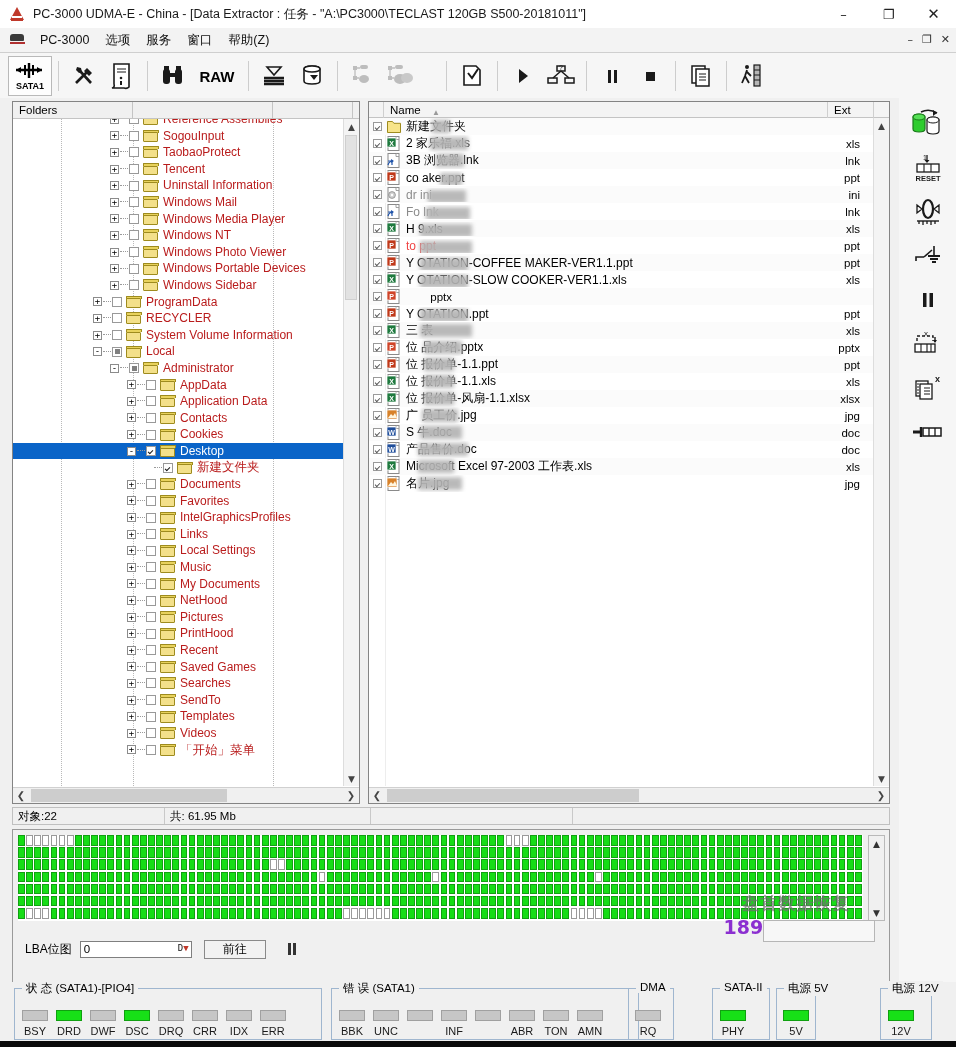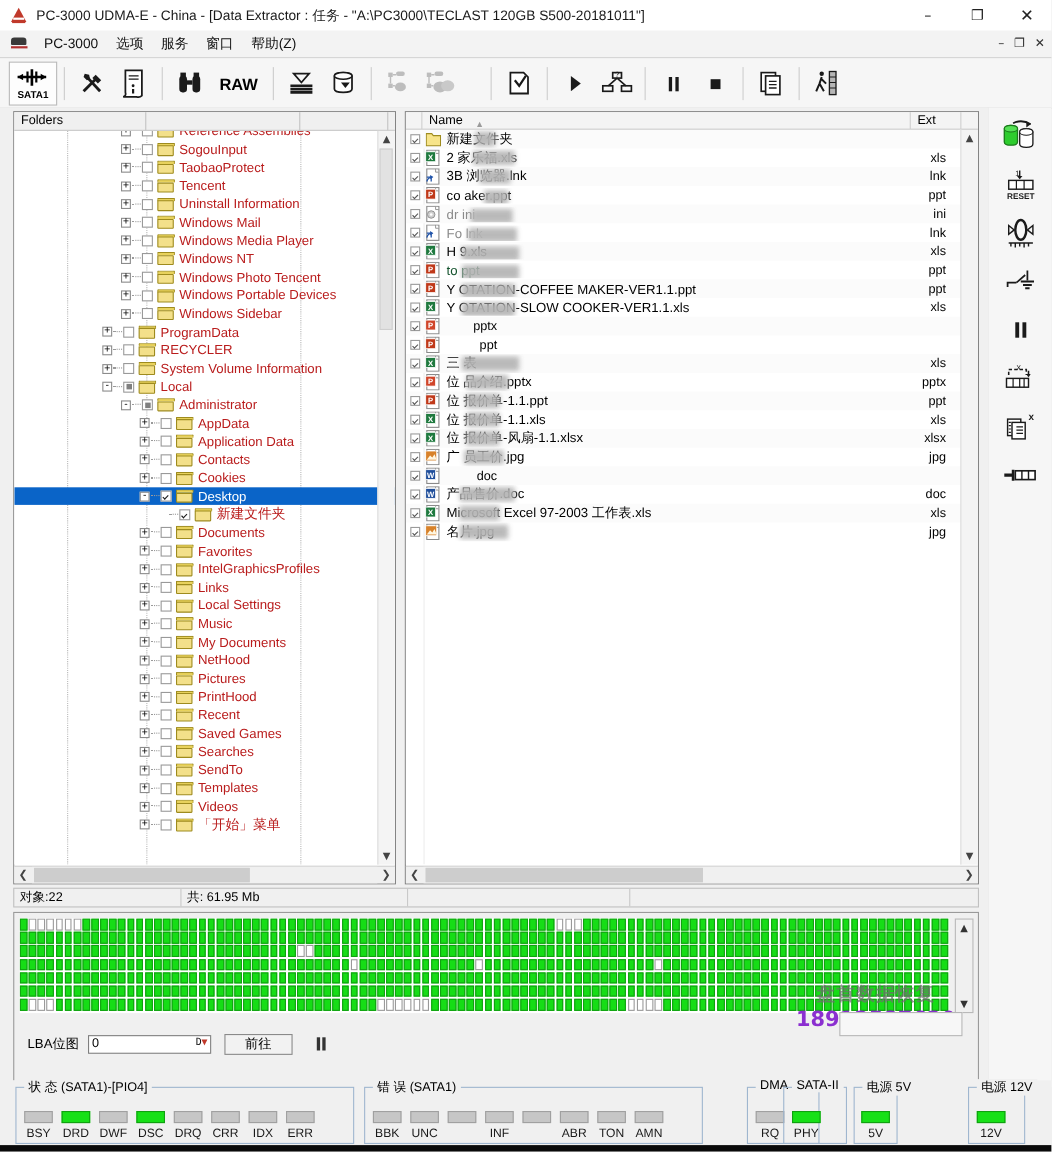--- a/index.html
+++ b/index.html
@@ -506,21 +506,21 @@
             </div>
             <div class="row">
               <div style="width: 97px; flex: 0 0 auto;"></div>
               <div class="exp">+</div>
               <div class="dots"></div>
               <div class="cb"></div>
               <div class="fold">
                 <div class="tab"></div>
                 <div class="body"></div>
               </div>
-              <div class="lbl">Windows Photo Tencent</div>
+              <div class="lbl">Windows Photo Viewer</div>
             </div>
             <div class="row">
               <div style="width: 97px; flex: 0 0 auto;"></div>
               <div class="exp">+</div>
               <div class="dots"></div>
               <div class="cb"></div>
               <div class="fold">
                 <div class="tab"></div>
                 <div class="body"></div>
               </div>
@@ -967,21 +967,21 @@
             <div class="frow">
               <div class="cb2"></div>
               <div class="ficon">
                 <svg width="14" height="15" viewBox="0 0 14 15">
                   <rect x="1" y="0.5" width="11" height="14" fill="#fff" stroke="#8a8a8a" stroke-width="1"></rect>
                   <path d="M9 0.5 v3 h3" fill="#fff" stroke="#8a8a8a" stroke-width="0.8"></path>
                   <rect x="0" y="2" width="9" height="9" fill="#c0391a" stroke="#fff" stroke-width="0.7"></rect>
                   <text x="4.5" y="9.5" font-size="7" font-family="Liberation Sans" font-weight="bold" text-anchor="middle" fill="#fff">P</text>
                 </svg>
               </div>
-              <div class="fname" style="color: #14532d;">to        ppt<div class="blur" style="left: 14px; width: 52px; top: 2px; height: 13px;"></div></div>
+              <div class="fname" style="color: #ef4444;">to        ppt<div class="blur" style="left: 14px; width: 52px; top: 2px; height: 13px;"></div></div>
               <div class="fext">ppt</div>
             </div>
             <div class="frow">
               <div class="cb2"></div>
               <div class="ficon">
                 <svg width="14" height="15" viewBox="0 0 14 15">
                   <rect x="1" y="0.5" width="11" height="14" fill="#fff" stroke="#8a8a8a" stroke-width="1"></rect>
                   <path d="M9 0.5 v3 h3" fill="#fff" stroke="#8a8a8a" stroke-width="0.8"></path>
                   <rect x="0" y="2" width="9" height="9" fill="#c0391a" stroke="#fff" stroke-width="0.7"></rect>
                   <text x="4.5" y="9.5" font-size="7" font-family="Liberation Sans" font-weight="bold" text-anchor="middle" fill="#fff">P</text>
@@ -1018,20 +1018,21 @@
             <div class="frow">
               <div class="cb2"></div>
               <div class="ficon">
                 <svg width="14" height="15" viewBox="0 0 14 15">
                   <rect x="1" y="0.5" width="11" height="14" fill="#fff" stroke="#8a8a8a" stroke-width="1"></rect>
                   <path d="M9 0.5 v3 h3" fill="#fff" stroke="#8a8a8a" stroke-width="0.8"></path>
                   <rect x="0" y="2" width="9" height="9" fill="#c0391a" stroke="#fff" stroke-width="0.7"></rect>
                   <text x="4.5" y="9.5" font-size="7" font-family="Liberation Sans" font-weight="bold" text-anchor="middle" fill="#fff">P</text>
                 </svg>
               </div>
+              <div class="fname">Y      OTATION.ppt<div class="blur" style="left: 14px; width: 48px; top: 2px; height: 13px;"></div></div>
               <div class="fext">ppt</div>
             </div>
             <div class="frow">
               <div class="cb2"></div>
               <div class="ficon">
                 <svg width="14" height="15" viewBox="0 0 14 15">
                   <rect x="1" y="0.5" width="11" height="14" fill="#fff" stroke="#8a8a8a" stroke-width="1"></rect>
                   <path d="M9 0.5 v3 h3" fill="#fff" stroke="#8a8a8a" stroke-width="0.8"></path>
                   <rect x="0" y="2" width="9" height="9" fill="#1f7a3f" stroke="#fff" stroke-width="0.7"></rect>
                   <text x="4.5" y="9.5" font-size="7" font-family="Liberation Sans" font-weight="bold" text-anchor="middle" fill="#fff">X</text>
@@ -1108,20 +1109,21 @@
             <div class="frow">
               <div class="cb2"></div>
               <div class="ficon">
                 <svg width="14" height="15" viewBox="0 0 14 15">
                   <rect x="1" y="0.5" width="11" height="14" fill="#fff" stroke="#8a8a8a" stroke-width="1"></rect>
                   <path d="M9 0.5 v3 h3" fill="#fff" stroke="#8a8a8a" stroke-width="0.8"></path>
                   <rect x="0" y="2" width="9" height="9" fill="#1f4e9b" stroke="#fff" stroke-width="0.7"></rect>
                   <text x="4.5" y="9.5" font-size="7" font-family="Liberation Sans" font-weight="bold" text-anchor="middle" fill="#fff">W</text>
                 </svg>
               </div>
+              <div class="fname">S    牛.doc<div class="blur" style="left: 14px; width: 42px; top: 2px; height: 13px;"></div></div>
               <div class="fext">doc</div>
             </div>
             <div class="frow">
               <div class="cb2"></div>
               <div class="ficon">
                 <svg width="14" height="15" viewBox="0 0 14 15">
                   <rect x="1" y="0.5" width="11" height="14" fill="#fff" stroke="#8a8a8a" stroke-width="1"></rect>
                   <path d="M9 0.5 v3 h3" fill="#fff" stroke="#8a8a8a" stroke-width="0.8"></path>
                   <rect x="0" y="2" width="9" height="9" fill="#1f4e9b" stroke="#fff" stroke-width="0.7"></rect>
                   <text x="4.5" y="9.5" font-size="7" font-family="Liberation Sans" font-weight="bold" text-anchor="middle" fill="#fff">W</text>
@@ -2016,21 +2018,21 @@
           <div class="led">
             <div class="lamp"></div>
             <div class="cap">TON</div>
           </div>
           <div class="led">
             <div class="lamp"></div>
             <div class="cap">AMN</div>
           </div>
         </div>
       </div>
-      <div class="grp" style="left: 679px; width: 66px;">
+      <div class="grp" style="left: 628px; width: 46px;">
         <div class="grp-title">DMA</div>
         <div class="leds">
           <div class="led">
             <div class="lamp"></div>
             <div class="cap">RQ</div>
           </div>
         </div>
       </div>
       <div class="grp" style="left: 712px; width: 58px;">
         <div class="grp-title">SATA-II</div>

